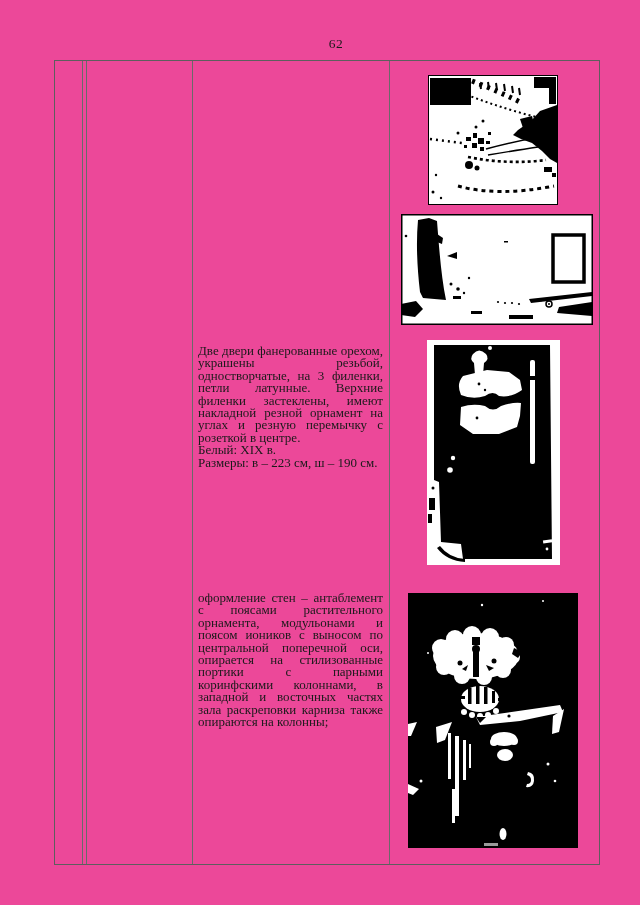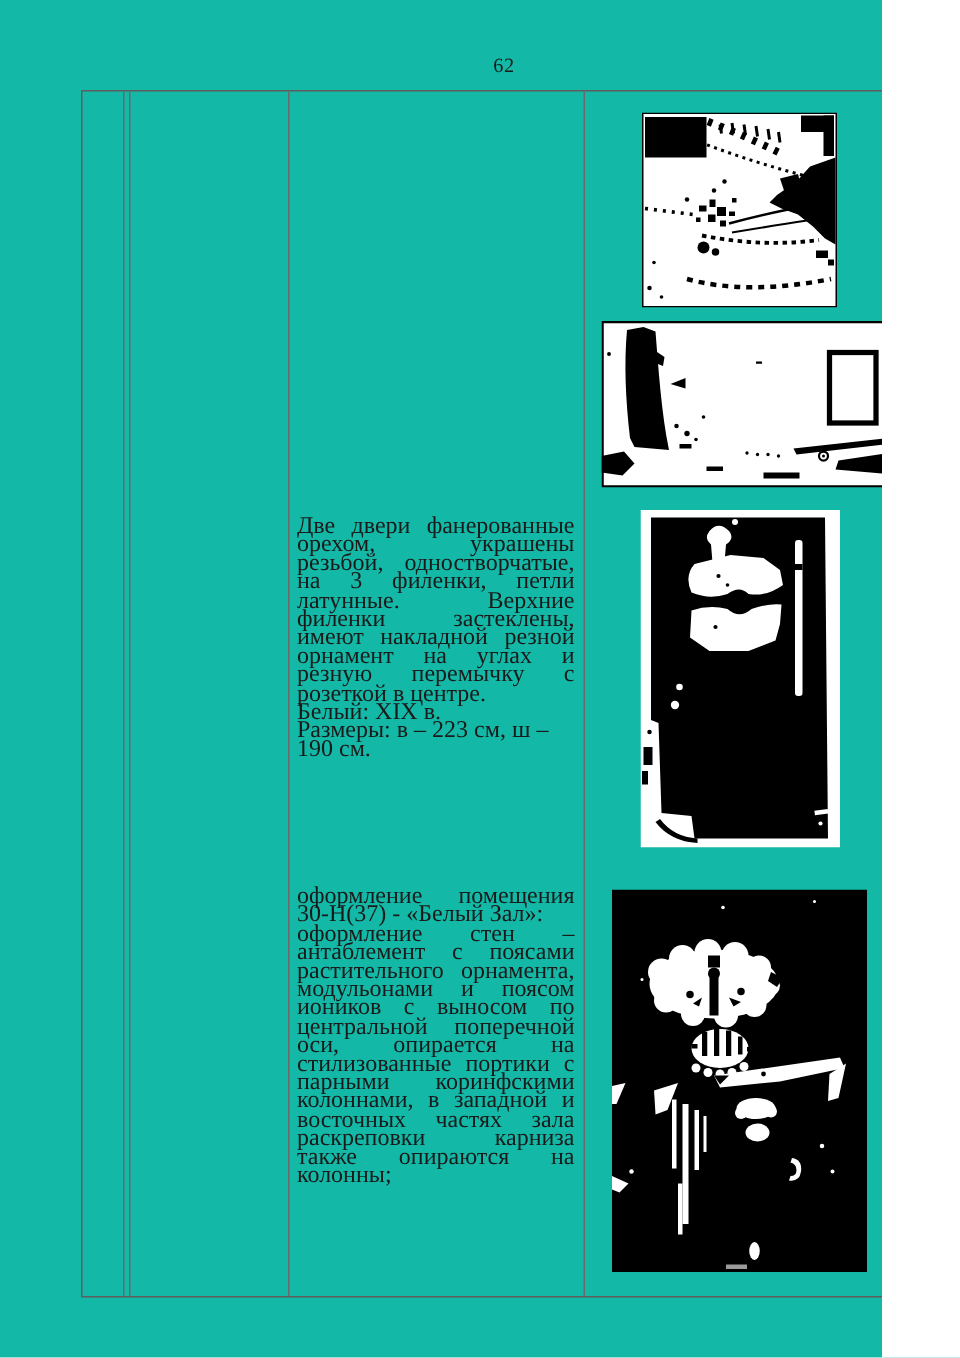--- a/index.html
+++ b/index.html
@@ -1,26 +1,26 @@
 <!DOCTYPE html>
 <html><head>
 <meta charset="utf-8">
 <style>
   html,body{margin:0;padding:0;background:#fff;}
-  .page{position:relative;width:588px;height:905px;background:#14b8a6;overflow:hidden;
+  .page{position:relative;width:640px;height:905px;background:#ec4899;overflow:hidden;
         font-family:"Liberation Serif", serif;color:#1a1a1a;}
   .page-number{position:absolute;top:36px;left:306px;width:60px;text-align:center;
                font-size:13.5px;letter-spacing:.5px;}
   .doc-table{position:absolute;left:54px;top:60px;width:544px;height:803px;
              border:1px solid #5e5e5e;border-bottom-width:1.5px;}
   .vline{position:absolute;top:0;height:100%;}
   .vline.double{left:27px;width:3px;border-left:1px solid #6a6a6a;border-right:1px solid #6a6a6a;}
   .vline.single-a{left:137px;border-left:1px solid #6a6a6a;}
   .vline.single-b{left:334px;border-left:1px solid #6a6a6a;}
-  .text-block{position:absolute;left:143px;width:185px;font-size:16px;line-height:12.4px;}
+  .text-block{position:absolute;left:143px;width:185px;font-size:13px;line-height:12.4px;}
   .text-block p{margin:0;text-align:justify;}
   .text-block p.nojust{text-align:left;}
   .tb-1{top:284px;}
   .tb-2{top:531px;}
   .fig{position:absolute;}
   .fig svg{display:block;}
   .fig-1{left:373px;top:14px;}
   .fig-2{left:346px;top:153px;}
   .fig-3{left:372px;top:279px;}
   .fig-4{left:353px;top:532px;}
@@ -37,21 +37,20 @@
     <div class="vline single-a"></div>
     <div class="vline single-b"></div>
 
     <div class="text-block tb-1">
       <p>Две двери фанерованные орехом, украшены резьбой, одностворчатые, на 3 филенки, петли латунные. Верхние филенки застеклены, имеют накладной резной орнамент на углах и резную перемычку с розеткой в центре.</p>
       <p class="nojust">Белый: XIX в.</p>
       <p class="nojust">Размеры: в – 223 см, ш – 190 см.</p>
     </div>
 
     <div class="text-block tb-2">
-      <p>оформление помещения 30-Н(37) - «Белый Зал»:</p>
       <p>оформление стен – антаблемент с поясами растительного орнамента, модульонами и поясом иоников с выносом по центральной поперечной оси, опирается на стилизованные портики с парными коринфскими колоннами, в западной и восточных частях зала раскреповки карниза также опираются на колонны;</p>
     </div>
 
     <div class="fig fig-1">
       <svg width="130" height="130" viewBox="0 0 130 130">
         <rect x="0.5" y="0.5" width="129" height="129" fill="#fff" stroke="#000"></rect>
         <rect x="2" y="3" width="41" height="27" fill="#000"></rect>
         <rect x="106" y="2" width="22" height="11" fill="#000"></rect>
         <rect x="121" y="2" width="7" height="27" fill="#000"></rect>
         <path d="M44,6 Q70,16 94,28" stroke="#000" stroke-width="5" fill="none" stroke-dasharray="3 5"></path>

